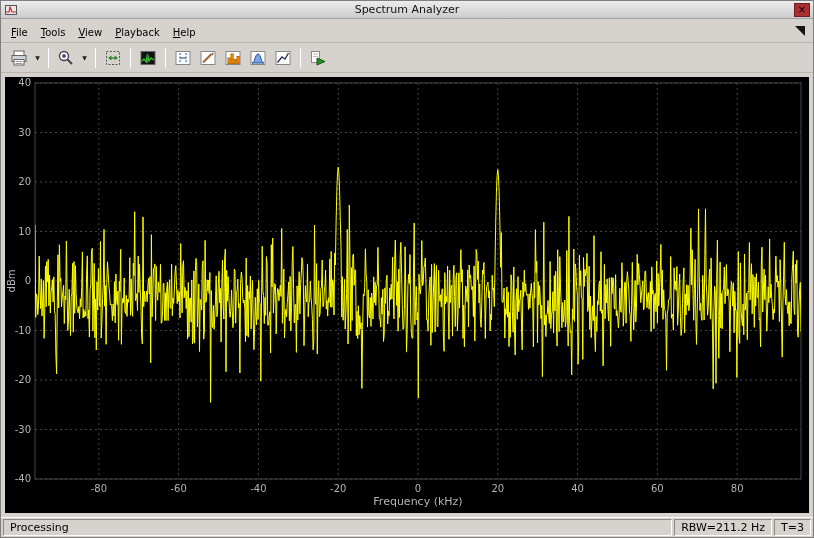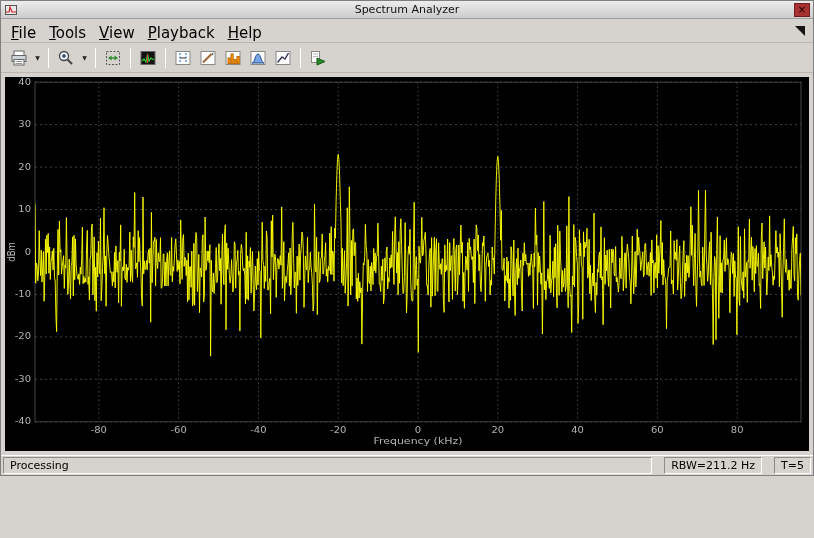--- a/index.html
+++ b/index.html
@@ -1,48 +1,48 @@
 <!DOCTYPE html>
 <html><head>
 <meta charset="utf-8">
 <style>
   *{box-sizing:border-box;margin:0;padding:0}
   html,body{width:814px;height:538px;overflow:hidden;background:#d6d3ce;
     font-family:"DejaVu Sans","Liberation Sans",sans-serif}
-  .window{width:814px;height:476px;border:1px solid #7f7f7f;display:flex;
+  .window{width:814px;height:538px;border:1px solid #7f7f7f;display:flex;
     flex-direction:column;background:#d6d3ce}
   
   .titlebar{height:18px;flex:0 0 18px;background:linear-gradient(#ececec,#cccccc);
     border-bottom:1px solid #a0a0a0;display:flex;align-items:center;position:relative}
   .titlebar .title{flex:1;text-align:center;font-size:11px;color:#111}
   .app-icon{position:absolute;left:4px;top:3px;width:12px;height:12px}
   .close-btn{position:absolute;right:3px;top:2px;width:16px;height:14px;
     background:#a83232;border:1px solid #6e1e1e;color:#1a0000;font-size:10px;
     line-height:11px;text-align:center;cursor:default}
   
   .menubar{height:24px;flex:0 0 24px;display:flex;align-items:center;padding:0 6px;
     background:#d6d3ce;border-bottom:1px solid #bab7b0;position:relative}
-  .menu-item{font-size:15px;color:#000;padding:7px 9px 3px 4px}
+  .menu-item{font-size:10px;color:#000;padding:7px 9px 3px 4px}
   .dock-arrow{position:absolute;right:8px;top:7px;width:0;height:0;
     border-left:10px solid transparent;border-top:10px solid #141414}
   
   .toolbar{height:30px;flex:0 0 30px;display:flex;align-items:center;gap:1px;
     padding:2px 6px;background:#d6d3ce;border-bottom:1px solid #bab7b0}
   .tb-btn{width:24px;height:24px;display:flex;align-items:center;justify-content:center;
     border:1px solid transparent;border-radius:2px}
   .tb-dd{width:11px;height:24px;display:flex;align-items:center;justify-content:center;
     font-size:6px;color:#222}
   .tb-sep{width:1px;height:20px;background:#a7a49d;border-right:1px solid #ffffff;margin:0 4px}
   
   .plot-wrap{flex:1;padding:4px;background:#d6d3ce;min-height:0}
   .plot-canvas{width:100%;height:100%;background:#000}
   .plot-canvas svg{display:block;width:100%;height:100%;
     font-family:"DejaVu Sans","Liberation Sans",sans-serif}
   
-  .statusbar{height:20px;flex:0 0 20px;display:flex;align-items:flex-start;gap:12px;
+  .statusbar{height:20px;flex:0 0 20px;display:flex;align-items:flex-start;gap:2px;
     padding:1px 2px;background:#d6d3ce;border-top:1px solid #ffffff}
   .status-cell{border:1px solid;border-color:#8e8b84 #ffffff #ffffff #8e8b84;
     font-size:11px;color:#000;padding:1px 6px;display:flex;align-items:center;white-space:nowrap}
   .status-left{flex:1}
 </style>
 </head>
 <body>
 
 <div class="window">
 
@@ -208,16 +208,16 @@
             </clipPath>
           </defs>
           <path d="M30.0,147.8L30.7,240.4L31.4,216.8L32.1,219.9L32.8,237.6L33.5,228.6L34.2,179.1L34.9,214.1L35.6,231.5L36.3,201.9L37.0,239.1L37.7,223.7L38.4,203.5L39.1,261.4L39.8,231.6L40.5,189.0L41.2,229.6L41.8,184.6L42.5,204.7L43.2,182.3L43.9,228.8L44.6,198.1L45.3,236.0L46.0,215.0L46.7,212.0L47.4,202.6L48.1,225.0L48.8,199.8L49.5,233.4L50.2,237.8L50.9,278.0L51.6,296.8L52.3,224.3L53.0,177.8L53.7,230.9L54.4,167.8L55.1,204.3L55.8,201.2L56.5,229.8L57.2,221.0L57.9,214.9L58.6,208.3L59.3,246.5L60.0,219.0L60.7,222.8L61.4,163.9L62.1,214.4L62.8,253.5L63.5,242.0L64.2,212.3L64.8,233.6L65.5,258.6L66.2,219.6L66.9,216.4L67.6,186.4L68.3,255.2L69.0,184.6L69.7,236.4L70.4,188.7L71.1,216.5L71.8,229.5L72.5,234.3L73.2,235.9L73.9,229.5L74.6,241.8L75.3,221.7L76.0,229.9L76.7,210.3L77.4,174.9L78.1,241.0L78.8,232.4L79.5,239.7L80.2,234.4L80.9,239.1L81.6,197.4L82.3,178.8L83.0,241.7L83.7,232.9L84.4,260.0L85.1,212.4L85.8,207.8L86.5,174.9L87.2,171.3L87.9,254.1L88.5,222.2L89.2,186.4L89.9,260.8L90.6,221.9L91.3,273.0L92.0,204.9L92.7,233.1L93.4,191.5L94.1,221.3L94.8,229.5L95.5,164.5L96.2,261.0L96.9,245.4L97.6,221.6L98.3,206.6L99.0,152.4L99.7,229.2L100.4,208.6L101.1,267.3L101.8,205.3L102.5,184.8L103.2,195.6L103.9,208.8L104.6,216.8L105.3,227.9L106.0,226.9L106.7,229.8L107.4,243.7L108.1,227.0L108.8,238.8L109.5,204.7L110.2,245.9L110.9,196.9L111.5,220.9L112.2,227.7L112.9,214.0L113.6,263.3L114.3,204.4L115.0,214.5L115.7,172.4L116.4,267.3L117.1,227.7L117.8,221.3L118.5,225.6L119.2,200.9L119.9,234.1L120.6,236.6L121.3,218.4L122.0,239.4L122.7,222.1L123.4,225.3L124.1,220.4L124.8,180.7L125.5,238.4L126.2,201.9L126.9,232.1L127.6,239.3L128.3,186.3L129.0,198.6L129.7,134.7L130.4,223.6L131.1,221.7L131.8,216.6L132.5,233.5L133.2,179.1L133.9,215.4L134.5,187.3L135.2,211.6L135.9,227.0L136.6,257.9L137.3,266.9L138.0,139.9L138.7,229.5L139.4,214.3L140.1,224.4L140.8,222.5L141.5,214.0L142.2,224.9L142.9,207.7L143.6,201.3L144.3,217.1L145.0,199.6L145.7,285.8L146.4,157.7L147.1,239.8L147.8,216.5L148.5,191.6L149.2,191.4L149.9,186.9L150.6,243.5L151.3,189.4L152.0,216.2L152.7,223.3L153.4,204.9L154.1,214.2L154.8,215.4L155.5,187.3L156.2,246.2L156.9,245.7L157.6,233.9L158.2,206.4L158.9,206.2L159.6,243.4L160.3,215.8L161.0,243.6L161.7,213.1L162.4,205.0L163.1,243.6L163.8,214.7L164.5,202.7L165.2,230.6L165.9,231.5L166.6,187.1L167.3,238.7L168.0,221.0L168.7,226.4L169.4,211.8L170.1,194.9L170.8,188.7L171.5,208.5L172.2,226.6L172.9,213.3L173.6,224.4L174.3,214.9L175.0,241.0L175.7,166.6L176.4,213.0L177.1,235.9L177.8,188.6L178.5,183.7L179.2,220.7L179.9,210.2L180.6,213.7L181.2,231.5L181.9,213.7L182.6,261.9L183.3,205.4L184.0,259.7L184.7,221.3L185.4,221.0L186.1,245.2L186.8,202.9L187.5,266.9L188.2,263.4L188.9,194.0L189.6,266.1L190.3,194.9L191.0,181.3L191.7,188.2L192.4,250.1L193.1,233.8L193.8,206.9L194.5,274.6L195.2,222.5L195.9,224.7L196.6,233.1L197.3,189.0L198.0,183.8L198.7,262.2L199.4,253.8L200.1,163.3L200.8,225.4L201.5,223.3L202.2,202.8L202.9,214.1L203.6,203.1L204.2,216.6L204.9,195.5L205.6,325.4L206.3,213.6L207.0,245.2L207.7,250.5L208.4,228.5L209.1,252.3L209.8,239.3L210.5,223.2L211.2,198.8L211.9,239.7L212.6,234.1L213.3,208.3L214.0,194.3L214.7,225.9L215.4,211.5L216.1,264.9L216.8,209.3L217.5,183.1L218.2,230.1L218.9,242.0L219.6,183.0L220.3,172.2L221.0,294.7L221.7,193.4L222.4,224.2L223.1,199.7L223.8,218.7L224.5,234.5L225.2,240.3L225.9,231.3L226.6,212.9L227.3,234.4L227.9,250.7L228.6,243.5L229.3,192.1L230.0,194.3L230.7,246.2L231.4,216.7L232.1,213.4L232.8,202.1L233.5,231.0L234.2,226.6L234.9,296.0L235.6,206.9L236.3,195.2L237.0,200.2L237.7,220.5L238.4,226.1L239.1,223.0L239.8,231.4L240.5,264.6L241.2,181.0L241.9,258.7L242.6,208.5L243.3,260.2L244.0,214.6L244.7,221.8L245.4,198.9L246.1,252.0L246.8,221.3L247.5,203.5L248.2,241.7L248.9,272.7L249.6,252.7L250.3,220.4L250.9,239.6L251.6,247.8L252.3,211.8L253.0,242.3L253.7,203.4L254.4,225.6L255.1,226.4L255.8,304.2L256.5,225.0L257.2,169.3L257.9,214.1L258.6,218.5L259.3,246.6L260.0,220.5L260.7,238.3L261.4,179.5L262.1,186.8L262.8,248.3L263.5,247.9L264.2,239.2L264.9,234.7L265.6,276.0L266.3,167.7L267.0,209.9L267.7,161.0L268.4,236.1L269.1,218.2L269.8,206.5L270.5,209.2L271.2,256.8L271.9,222.4L272.6,211.5L273.3,212.4L273.9,223.9L274.6,215.7L275.3,208.2L276.0,219.4L276.7,151.4L277.4,246.3L278.1,227.7L278.8,192.0L279.5,261.0L280.2,238.8L280.9,232.3L281.6,239.7L282.3,225.3L283.0,217.0L283.7,204.9L284.4,243.8L285.1,199.4L285.8,253.8L286.5,230.4L287.2,186.7L287.9,169.5L288.6,211.7L289.3,245.9L290.0,227.6L290.7,227.5L291.4,275.4L292.1,208.8L292.8,243.1L293.5,214.8L294.2,194.7L294.9,236.9L295.6,207.8L296.3,196.9L296.9,180.7L297.6,183.8L298.3,201.7L299.0,268.6L299.7,236.3L300.4,208.6L301.1,221.7L301.8,225.0L302.5,186.9L303.2,239.7L303.9,225.4L304.6,224.1L305.3,204.3L306.0,220.4L306.7,227.9L307.4,242.3L308.1,272.8L308.8,264.6L309.5,148.2L310.2,222.7L310.9,227.4L311.6,186.6L312.3,277.1L313.0,221.6L313.7,203.7L314.4,239.5L315.1,236.5L315.8,212.2L316.5,209.7L317.2,183.0L317.9,229.7L318.6,229.3L319.3,214.9L320.0,207.9L320.6,193.2L321.3,232.1L322.0,223.7L322.7,239.1L323.4,220.8L324.1,225.5L324.8,181.9L325.5,229.9L326.2,174.4L326.9,230.4L327.6,202.7L328.3,205.9L329.0,238.0L329.7,176.0L330.4,187.9L331.1,144.9L331.8,114.8L332.5,96.4L333.2,90.2L333.9,95.9L334.6,113.8L335.3,143.8L336.0,169.5L336.7,240.0L337.4,199.7L338.1,243.3L338.8,229.9L339.5,202.4L340.2,252.1L340.9,235.3L341.6,216.6L342.3,152.4L343.0,267.0L343.6,239.9L344.3,128.0L345.0,189.1L345.7,253.9L346.4,190.6L347.1,243.5L347.8,178.5L348.5,177.0L349.2,208.3L349.9,192.7L350.6,193.2L351.3,258.6L352.0,234.3L352.7,261.6L353.4,228.8L354.1,257.7L354.8,238.7L355.5,251.7L356.2,245.8L356.9,311.4L357.6,252.5L358.3,217.1L359.0,219.0L359.7,210.8L360.4,171.8L361.1,196.8L361.8,204.2L362.5,250.1L363.2,212.7L363.9,238.4L364.6,240.8L365.3,220.5L366.0,249.4L366.6,216.1L367.3,224.4L368.0,242.1L368.7,199.9L369.4,225.6L370.1,205.2L370.8,228.3L371.5,209.0L372.2,208.7L372.9,170.4L373.6,204.3L374.3,241.5L375.0,241.2L375.7,250.1L376.4,220.6L377.1,237.1L377.8,212.3L378.5,264.5L379.2,257.7L379.9,210.9L380.6,226.5L381.3,203.3L382.0,198.2L382.7,247.0L383.4,234.0L384.1,238.7L384.8,210.9L385.5,222.9L386.2,207.2L386.9,221.9L387.6,180.1L388.3,219.9L389.0,241.9L389.7,182.9L390.3,163.0L391.0,197.5L391.7,228.5L392.4,204.6L393.1,254.1L393.8,192.0L394.5,240.4L395.2,178.9L395.9,165.3L396.6,196.4L397.3,227.7L398.0,252.5L398.7,251.4L399.4,232.3L400.1,169.7L400.8,216.9L401.5,275.1L402.2,252.6L402.9,209.0L403.6,197.4L404.3,206.5L405.0,177.6L405.7,238.1L406.4,256.6L407.1,261.2L407.8,261.0L408.5,193.9L409.2,146.0L409.9,247.8L410.6,224.3L411.3,209.4L412.0,243.0L412.7,235.5L413.3,321.0L414.0,197.4L414.7,213.6L415.4,217.0L416.1,205.0L416.8,163.6L417.5,208.6L418.2,206.7L418.9,190.2L419.6,187.9L420.3,181.0L421.0,206.3L421.7,243.0L422.4,242.8L423.1,254.2L423.8,220.3L424.5,205.6L425.2,199.9L425.9,268.3L426.6,187.3L427.3,255.5L428.0,227.6L428.7,206.4L429.4,186.6L430.1,254.9L430.8,200.8L431.5,188.5L432.2,249.4L432.9,250.0L433.6,193.3L434.3,218.5L435.0,224.3L435.7,217.7L436.3,230.1L437.0,211.7L437.7,212.2L438.4,260.5L439.1,274.4L439.8,195.7L440.5,227.0L441.2,219.3L441.9,225.2L442.6,189.0L443.3,234.9L444.0,262.3L444.7,193.0L445.4,225.6L446.1,210.0L446.8,208.2L447.5,259.1L448.2,200.8L448.9,188.3L449.6,219.5L450.3,249.6L451.0,199.6L451.7,195.8L452.4,253.8L453.1,233.6L453.8,195.9L454.5,230.8L455.2,197.2L455.9,172.7L456.6,204.9L457.3,192.7L458.0,261.4L458.7,228.0L459.4,269.7L460.0,233.6L460.7,209.0L461.4,212.8L462.1,224.9L462.8,192.9L463.5,249.9L464.2,188.0L464.9,201.2L465.6,198.2L466.3,210.2L467.0,212.8L467.7,209.4L468.4,239.6L469.1,188.9L469.8,264.0L470.5,212.3L471.2,172.4L471.9,176.8L472.6,202.5L473.3,184.2L474.0,225.9L474.7,206.9L475.4,242.4L476.1,250.3L476.8,225.8L477.5,193.1L478.2,197.1L478.9,185.4L479.6,214.4L480.3,261.5L481.0,221.1L481.7,209.8L482.4,207.0L483.0,205.0L483.7,220.9L484.4,213.8L485.1,254.0L485.8,237.1L486.5,242.7L487.2,198.2L487.9,212.8L488.6,211.1L489.3,229.7L490.0,188.3L490.7,146.3L491.4,116.3L492.1,98.4L492.8,92.6L493.5,98.9L494.2,117.3L494.9,147.8L495.6,190.3L496.3,155.6L497.0,223.9L497.7,225.5L498.4,223.0L499.1,211.1L499.8,261.1L500.5,231.7L501.2,237.4L501.9,209.9L502.6,240.2L503.3,214.9L504.0,269.5L504.7,235.4L505.4,260.3L506.0,197.8L506.7,203.4L507.4,234.5L508.1,255.2L508.8,190.0L509.5,253.4L510.2,278.0L510.9,224.4L511.6,211.7L512.3,242.2L513.0,199.6L513.7,234.6L514.4,225.0L515.1,221.8L515.8,213.3L516.5,250.1L517.2,272.8L517.9,205.1L518.6,219.6L519.3,193.2L520.0,214.5L520.7,206.7L521.4,217.9L522.1,218.5L522.8,217.1L523.5,232.4L524.2,216.9L524.9,231.1L525.6,214.9L526.3,206.3L527.0,217.2L527.7,223.1L528.4,269.8L529.1,205.3L529.7,221.0L530.4,152.7L531.1,195.6L531.8,184.3L532.5,265.9L533.2,204.6L533.9,227.8L534.6,208.6L535.3,222.1L536.0,241.7L536.7,228.4L537.4,299.6L538.1,233.8L538.8,145.1L539.5,248.0L540.2,237.9L540.9,259.6L541.6,238.8L542.3,236.0L543.0,223.4L543.7,237.7L544.4,246.4L545.1,184.5L545.8,251.7L546.5,237.5L547.2,234.4L547.9,214.7L548.6,256.1L549.3,198.6L550.0,234.0L550.7,194.3L551.4,246.7L552.1,269.1L552.7,172.8L553.4,217.9L554.1,254.6L554.8,179.6L555.5,210.1L556.2,227.5L556.9,250.7L557.6,225.5L558.3,245.0L559.0,238.0L559.7,223.0L560.4,250.0L561.1,243.9L561.8,173.5L562.5,234.2L563.2,269.0L563.9,139.4L564.6,243.1L565.3,255.7L566.0,254.2L566.7,297.9L567.4,231.9L568.1,242.5L568.8,172.1L569.5,244.5L570.2,186.9L570.9,192.7L571.6,209.4L572.3,217.5L573.0,287.2L573.7,266.0L574.4,178.1L575.1,208.7L575.7,193.8L576.4,220.0L577.1,221.7L577.8,282.4L578.5,180.5L579.2,209.5L579.9,192.4L580.6,198.9L581.3,196.2L582.0,176.4L582.7,234.5L583.4,230.6L584.1,189.2L584.8,252.7L585.5,219.2L586.2,260.6L586.9,243.4L587.6,228.8L588.3,243.7L589.0,158.7L589.7,255.2L590.4,274.6L591.1,239.5L591.8,254.4L592.5,223.8L593.2,227.6L593.9,208.2L594.6,203.9L595.3,234.2L596.0,174.7L596.7,236.3L597.4,232.8L598.1,288.8L598.7,247.7L599.4,187.4L600.1,241.7L600.8,207.5L601.5,225.8L602.2,201.9L602.9,231.5L603.6,244.0L604.3,200.8L605.0,233.9L605.7,269.3L606.4,200.5L607.1,216.6L607.8,200.7L608.5,201.4L609.2,230.8L609.9,232.0L610.6,197.7L611.3,238.7L612.0,233.6L612.7,240.0L613.4,250.8L614.1,239.9L614.8,211.2L615.5,233.5L616.2,235.3L616.9,185.7L617.6,209.8L618.3,249.2L619.0,234.3L619.7,205.2L620.4,205.5L621.1,246.2L621.8,203.0L622.4,194.7L623.1,203.5L623.8,211.9L624.5,234.0L625.2,238.5L625.9,264.4L626.6,227.4L627.3,185.4L628.0,225.2L628.7,252.8L629.4,230.5L630.1,203.5L630.8,244.9L631.5,229.0L632.2,177.4L632.9,207.8L633.6,186.6L634.3,197.4L635.0,207.6L635.7,225.6L636.4,218.4L637.1,211.0L637.8,203.8L638.5,232.8L639.2,230.7L639.9,194.4L640.6,194.1L641.3,215.2L642.0,230.7L642.7,219.7L643.4,215.6L644.1,232.2L644.8,221.9L645.4,204.6L646.1,254.6L646.8,189.9L647.5,216.8L648.2,213.6L648.9,251.8L649.6,219.1L650.3,216.3L651.0,234.6L651.7,183.9L652.4,246.0L653.1,196.6L653.8,228.8L654.5,210.4L655.2,196.8L655.9,167.4L656.6,230.5L657.3,192.9L658.0,242.4L658.7,212.9L659.4,232.5L660.1,233.3L660.8,242.1L661.5,293.3L662.2,236.9L662.9,233.0L663.6,223.1L664.3,221.9L665.0,221.8L665.7,179.5L666.4,241.2L667.1,236.9L667.8,239.8L668.4,253.2L669.1,190.8L669.8,212.2L670.5,204.4L671.2,213.7L671.9,189.5L672.6,248.3L673.3,233.0L674.0,209.5L674.7,197.0L675.4,239.9L676.1,258.5L676.8,251.5L677.5,226.4L678.2,204.0L678.9,190.8L679.6,255.9L680.3,216.9L681.0,238.0L681.7,207.8L682.4,228.3L683.1,208.3L683.8,233.7L684.5,228.8L685.2,192.5L685.9,151.2L686.6,207.9L687.3,172.8L688.0,216.1L688.7,243.3L689.4,211.7L690.1,182.4L690.8,240.3L691.5,267.4L692.1,238.0L692.8,211.2L693.5,131.9L694.2,197.7L694.9,233.5L695.6,226.3L696.3,240.2L697.0,243.4L697.7,198.4L698.4,216.4L699.1,243.0L699.8,178.6L700.5,131.8L701.2,206.4L701.9,218.7L702.6,238.2L703.3,229.4L704.0,202.4L704.7,192.1L705.4,242.1L706.1,180.9L706.8,228.1L707.5,252.2L708.2,311.9L708.9,233.6L709.6,209.3L710.3,215.2L711.0,306.3L711.7,201.2L712.4,163.1L713.1,229.4L713.8,281.3L714.5,238.5L715.1,185.0L715.8,251.1L716.5,216.6L717.2,251.8L717.9,213.3L718.6,212.2L719.3,190.0L720.0,226.6L720.7,212.2L721.4,187.5L722.1,219.0L722.8,211.8L723.5,213.9L724.2,225.6L724.9,274.8L725.6,221.9L726.3,204.6L727.0,209.0L727.7,229.1L728.4,205.6L729.1,255.8L729.8,214.3L730.5,233.2L731.2,233.2L731.9,300.5L732.6,234.5L733.3,174.5L734.0,258.8L734.7,266.3L735.4,185.9L736.1,233.2L736.8,243.1L737.5,249.0L738.1,227.1L738.8,257.8L739.5,177.0L740.2,233.2L740.9,224.3L741.6,216.0L742.3,262.7L743.0,213.9L743.7,215.2L744.4,165.5L745.1,222.9L745.8,202.5L746.5,186.7L747.2,236.9L747.9,197.6L748.6,213.9L749.3,250.4L750.0,200.0L750.7,229.0L751.4,196.7L752.1,220.3L752.8,220.8L753.5,205.2L754.2,243.0L754.9,241.6L755.6,269.8L756.3,187.1L757.0,170.2L757.7,235.1L758.4,213.1L759.1,192.1L759.8,222.7L760.5,198.3L761.2,226.9L761.8,254.2L762.5,234.1L763.2,209.8L763.9,225.7L764.6,161.9L765.3,221.0L766.0,207.0L766.7,220.8L767.4,228.4L768.1,242.7L768.8,232.1L769.5,235.9L770.2,206.0L770.9,179.1L771.6,205.3L772.3,198.6L773.0,210.1L773.7,204.0L774.4,244.5L775.1,182.6L775.8,209.1L776.5,242.8L777.2,280.1L777.9,228.3L778.6,198.7L779.3,165.3L780.0,218.3L780.7,227.8L781.4,212.6L782.1,228.4L782.8,236.6L783.5,225.4L784.2,248.7L784.8,224.7L785.5,246.0L786.2,246.7L786.9,201.0L787.6,187.4L788.3,174.1L789.0,231.6L789.7,237.6L790.4,187.3L791.1,206.0L791.8,182.9L792.5,254.7L793.2,260.2L793.9,229.8L794.6,214.0L795.3,205.4L796.0,254.7" fill="none" stroke="#ffff00" stroke-width="1" clip-path="url(#pc)"></path>
         </svg>
     </div>
   </div>
 
   <div class="statusbar">
     <div class="status-cell status-left">Processing</div>
     <div class="status-cell">RBW=211.2 Hz</div>
-    <div class="status-cell">T=5</div>
+    <div class="status-cell">T=3</div>
   </div>
 
 </div>
 
 </body></html>

